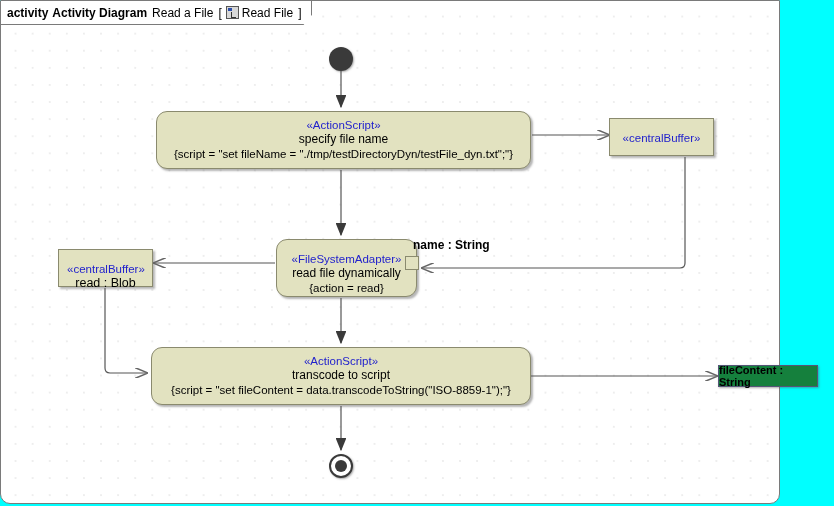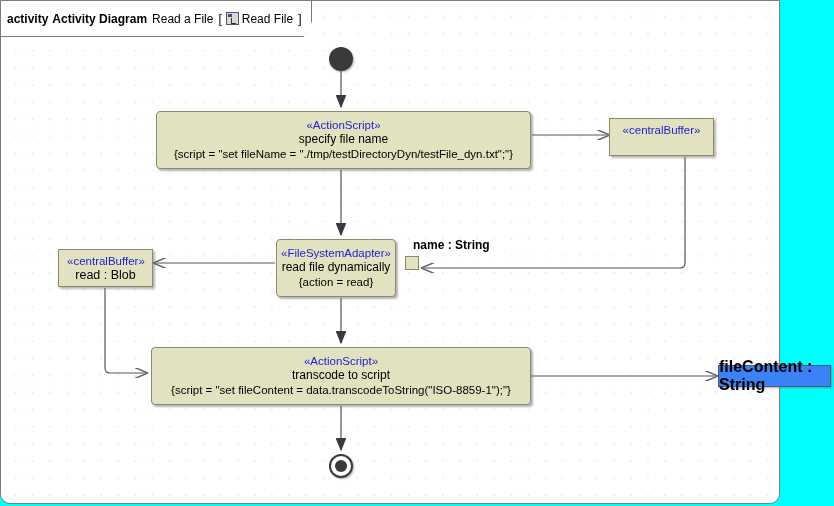--- a/index.html
+++ b/index.html
@@ -25,21 +25,21 @@
     background-image:
       radial-gradient(#b9b9b9 0.6px, transparent 0.7px),
       radial-gradient(#b9b9b9 0.6px, transparent 0.7px);
     background-size:17.1px 17.1px, 85.5px 85.5px;
     background-position:6px 7px, 6px 7px;
     opacity:.85;
   }
 
   
   #title-tab{
-    position:absolute;left:0;top:0;height:36px;
+    position:absolute;left:0;top:0;height:24px;
     padding:0 10px 0 6px;
     background:#ffffff;
     border-right:1px solid #7a7a7a;
     border-bottom:1px solid #7a7a7a;
     box-sizing:border-box;
     display:flex;align-items:center;gap:0px;
     font-size:12px;color:#000;
     white-space:nowrap;
     z-index:20;
     clip-path:polygon(0 0,100% 0,100% 55%,calc(100% - 9px) 100%,0 100%);
@@ -64,42 +64,42 @@
 
   
   .node{
     position:absolute;box-sizing:border-box;
     background:#e2e2c0;
     border:1px solid #8a8a6e;
     box-shadow:2px 2px 2px rgba(90,90,90,.45);
     text-align:center;
     z-index:6;
   }
-  .action{border-radius:4px;}
+  .action{border-radius:11px;}
   .stereo{color:#2222cc;font-size:11.5px;line-height:14px;}
   .nodename{font-weight:normal;font-size:12px;color:#000;line-height:15px;}
   .tagged{font-size:11.5px;color:#000;line-height:15px;}
 
-  .buffer{padding:4px 8px 5px 8px;}
+  .buffer{padding:12px 8px 5px 8px;}
   .buffer .stereo{font-size:11.5px;}
   .buffer .nodename{font-size:12.5px;}
 
   #n-specify{left:155px;top:110px;width:375px;height:58px;padding-top:6px;}
-  #n-read{left:275px;top:238px;width:120px;height:58px;padding-top:6px;}
+  #n-read{left:275px;top:238px;width:141px;height:58px;padding-top:12px;}
   #n-transcode{left:150px;top:346px;width:380px;height:58px;padding-top:6px;}
 
   #b-filename{left:608px;top:117px;width:105px;height:38px;}
   #b-data{left:57px;top:248px;width:95px;height:38px;}
 
   #p-filecontent{
-    position:absolute;left:718px;top:365px;width:113px;height:22px;
-    background:#3b82f6;border:1px solid #555577;
+    position:absolute;left:718px;top:365px;width:100px;height:22px;
+    background:#15803d;border:1px solid #555577;
     box-shadow:1px 1px 2px rgba(90,90,90,.5);
     display:flex;align-items:center;justify-content:center;
-    font-weight:bold;font-size:16px;color:#000;
+    font-weight:bold;font-size:11px;color:#000;
     box-sizing:border-box;z-index:30;
   }
 
   
   #pin-read{
     position:absolute;left:404px;top:255px;width:14px;height:14px;
     background:#e2e2c0;border:1px solid #8a8a6e;box-sizing:border-box;z-index:8;
   }
   #pin-label{
     position:absolute;left:412px;top:237px;font-size:12px;color:#000;z-index:8;

